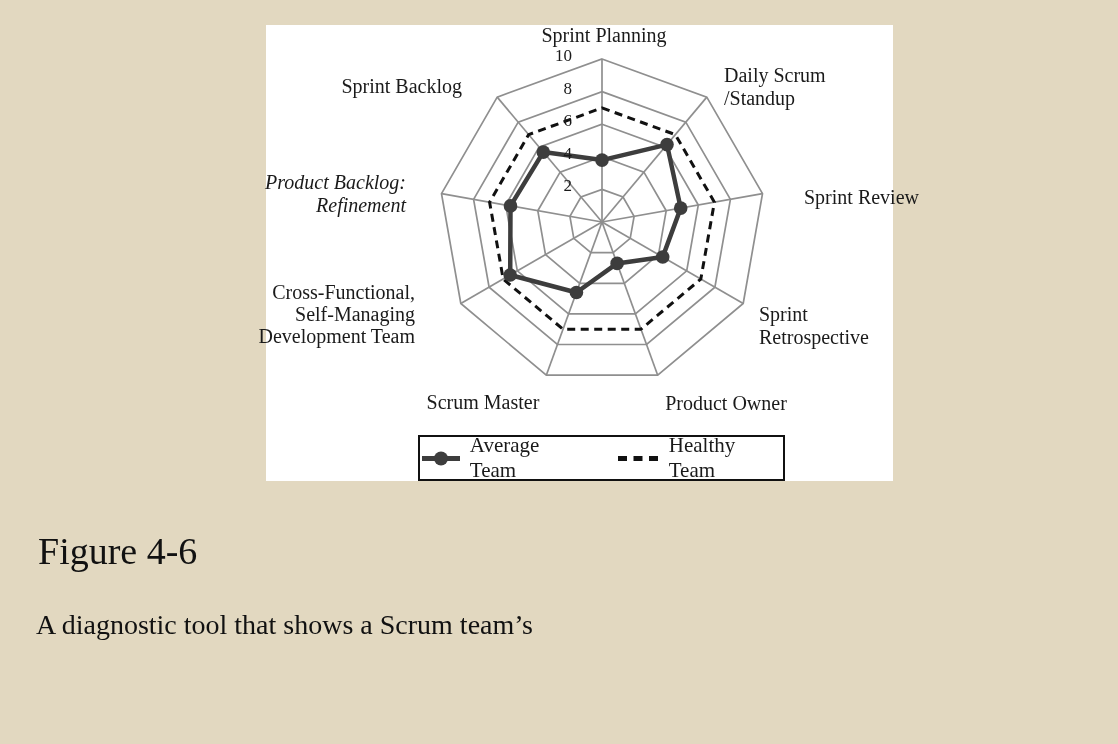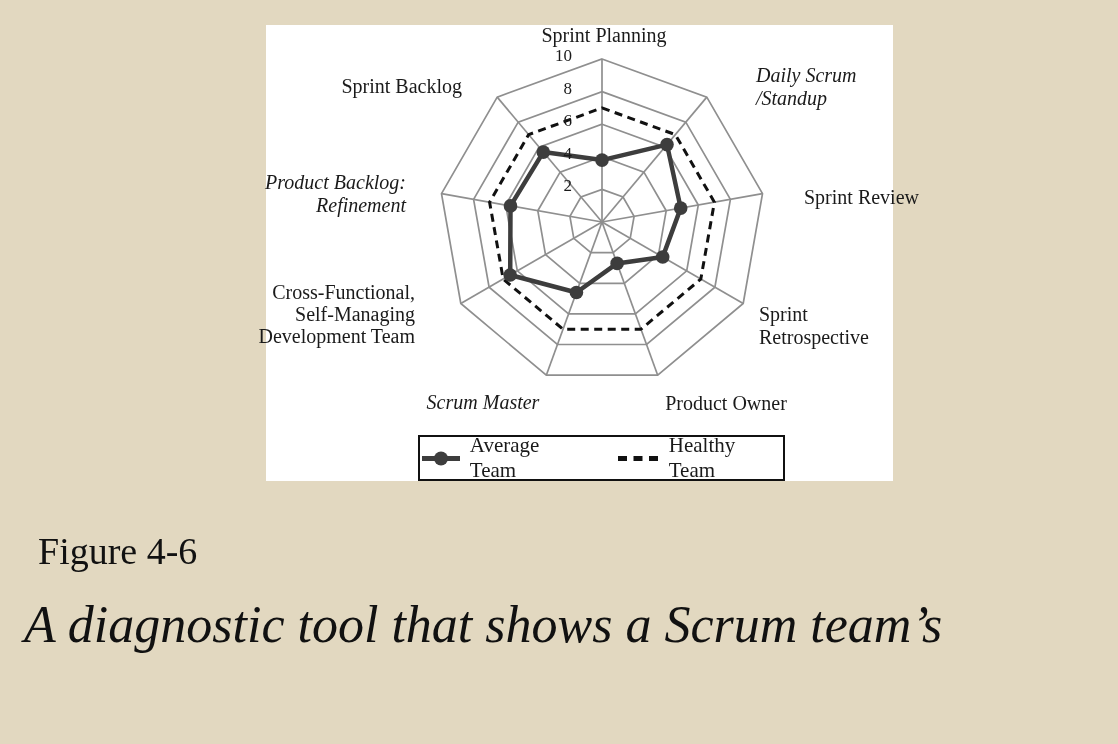--- a/index.html
+++ b/index.html
@@ -29,22 +29,22 @@
     font-size: 21px;
   }
   .legend-item { display: flex; align-items: center; gap: 9px; }
   .lmark { display: block; }
 
   .figure-label {
     position: absolute; left: 38px; top: 529px;
     font-size: 38px; font-weight: normal; line-height: 44px; color: #111;
   }
   .caption-line {
-    position: absolute; left: 24px;
-    font-size: 52px; font-style: italic; line-height: 48px; color: #111;
+    position: absolute; left: 36px;
+    font-size: 28px; line-height: 48px; color: #111;
     white-space: nowrap;
   }
   .caption-line.l1 { top: 601px; }
   .caption-line.l2 { top: 675px; }
 
   
   .grid-line { fill: none; stroke: #8f8f8f; stroke-width: 1.7px; }
   .series-solid { fill: none; stroke-width: 4.5px; stroke-linejoin: round; }
   .series-dashed { fill: none; stroke-width: 3px; stroke-dasharray: 8 5.5; stroke-linejoin: round; }
 </style>
@@ -86,35 +86,35 @@
           <circle cx="244.5" cy="180.9" r="6.8" fill="#3d3d3d"></circle>
           <circle cx="277.3" cy="127.1" r="6.8" fill="#3d3d3d"></circle>
         </g>
       </svg>
   </div>
 
   <div id="label-layer">
       <div class="axis-label" style="top: 24px; left: 604px; transform: translateX(-50%); text-align: center;">
         <div>Sprint Planning</div>
       </div>
-      <div class="axis-label" style="top: 64px; left: 756px; font-style: italic;">
+      <div class="axis-label" style="top: 64px; left: 724px;">
         <div>Daily Scrum</div>
         <div>/Standup</div>
       </div>
       <div class="axis-label" style="top: 186px; left: 804px; text-align: center;">
         <div>Sprint Review</div>
       </div>
       <div class="axis-label" style="top: 303px; left: 759px;">
         <div>Sprint</div>
         <div>Retrospective</div>
       </div>
       <div class="axis-label" style="top: 392px; left: 726px; transform: translateX(-50%); text-align: center;">
         <div>Product Owner</div>
       </div>
-      <div class="axis-label" style="top: 391px; left: 483px; transform: translateX(-50%); text-align: center; font-style: italic;">
+      <div class="axis-label" style="top: 391px; left: 483px; transform: translateX(-50%); text-align: center;">
         <div>Scrum Master</div>
       </div>
       <div class="axis-label" style="top: 281px; right: 685px; text-align: right; line-height: 22px;">
         <div>Cross-Functional,</div>
         <div>Self-Managing</div>
         <div>Development Team</div>
       </div>
       <div class="axis-label" style="top: 171px; right: 694px; text-align: right; font-style: italic;">
         <div>Product Backlog:</div>
         <div>Refinement</div>

